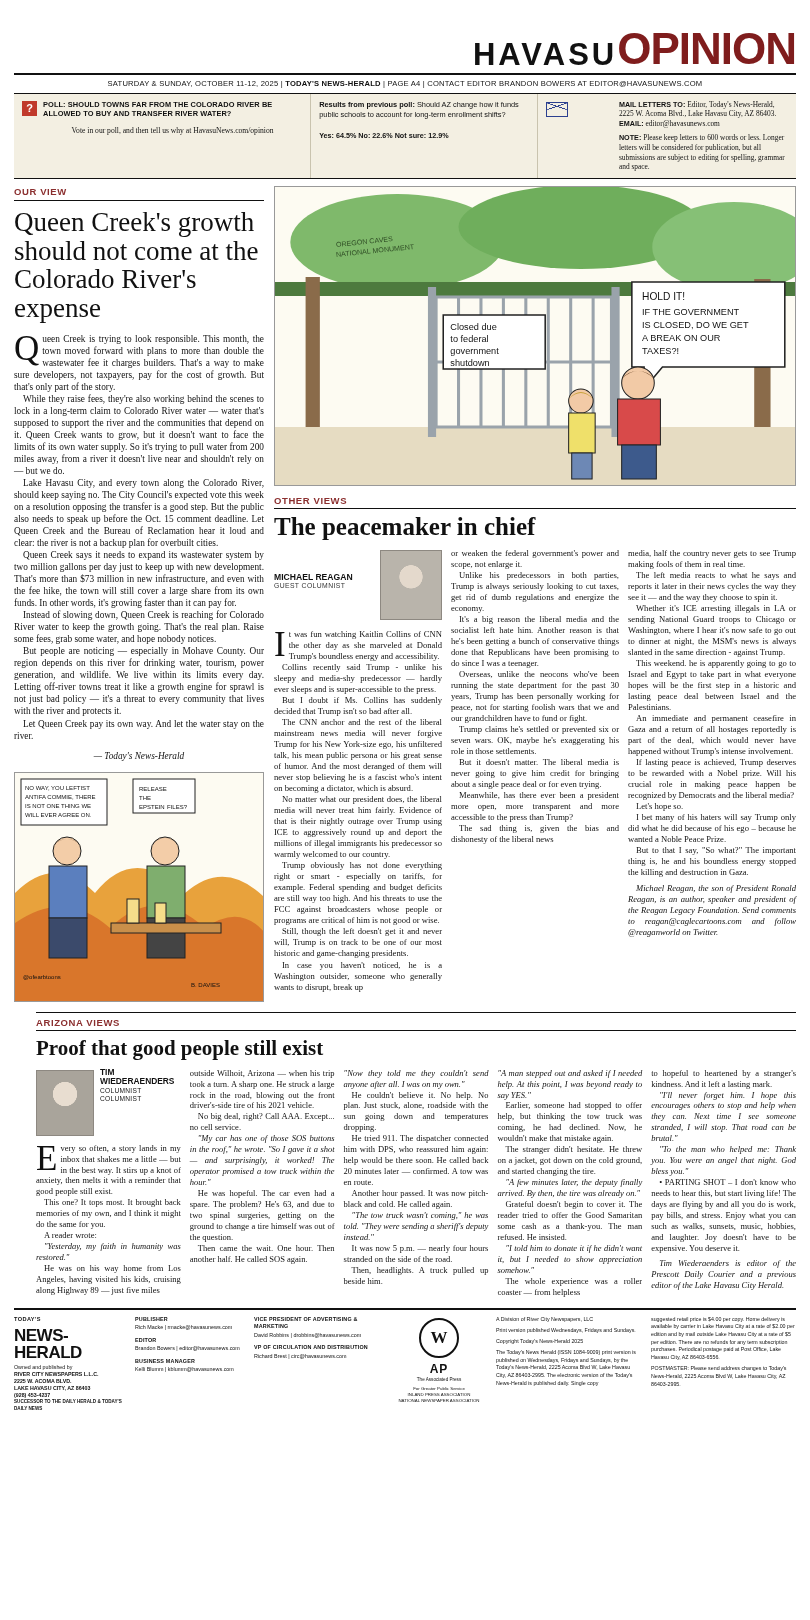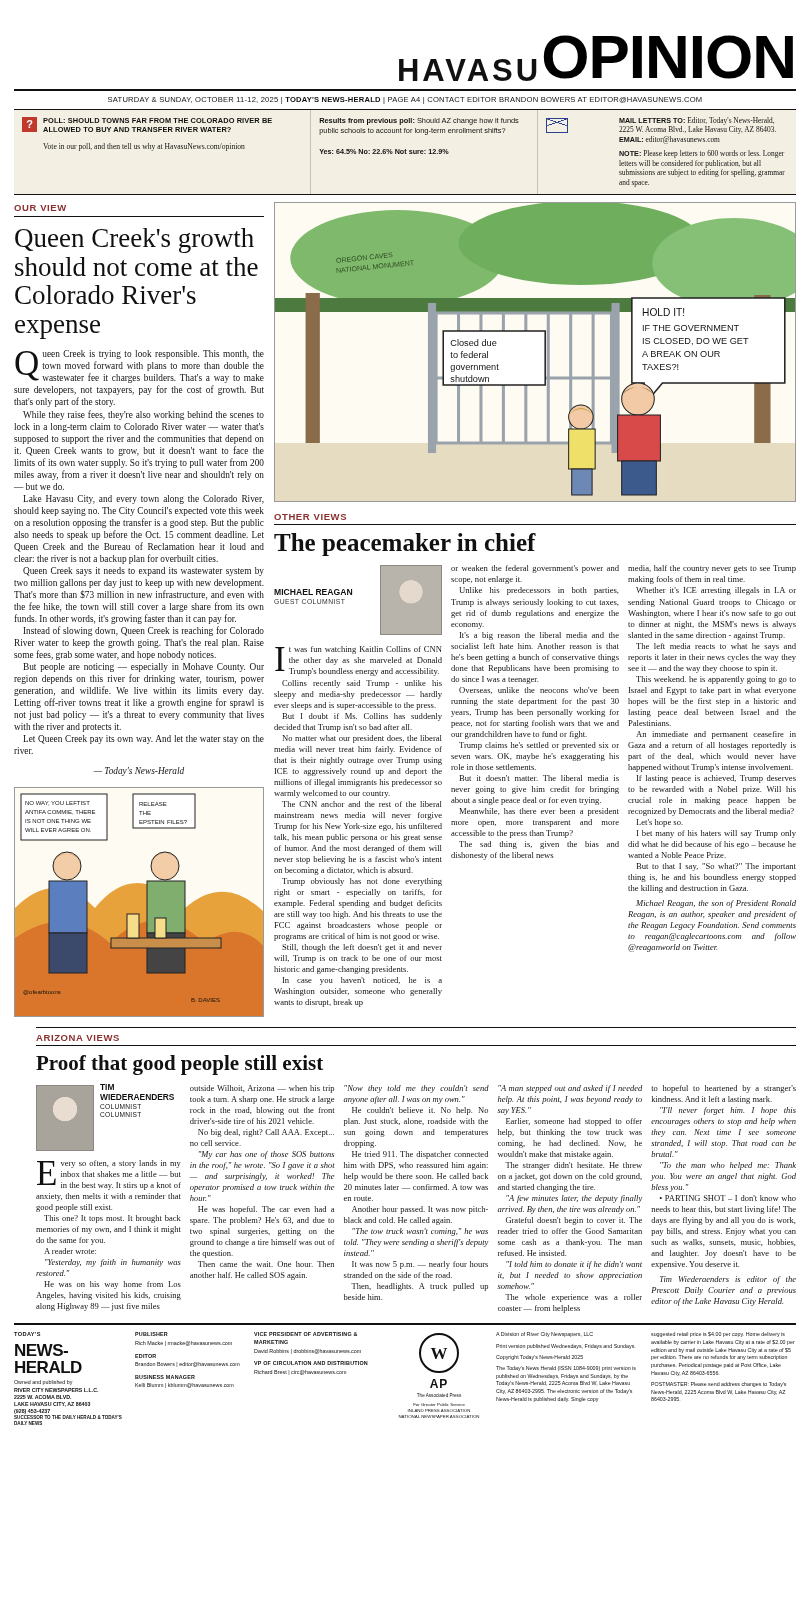--- a/index.html
+++ b/index.html
@@ -19,21 +19,21 @@
     text-align:right;
     font-family:"Liberation Sans", sans-serif;
     font-weight:bold;
     letter-spacing:-1px;
     line-height:0.88;
   }
   .masthead-title .havasu {
     font-size:31px; letter-spacing:3px; color:#111; vertical-align:bottom;
   }
   .masthead-title .opinion {
-    font-size:62px; color:#000000; vertical-align:bottom; letter-spacing:-1px;
+    font-size:44px; color:#7f1d1d; vertical-align:bottom; letter-spacing:-1px;
   }
   .masthead-rule { border-top:2px solid #111; margin-top:4px; }
   .masthead-sub {
     font-family:"Liberation Sans", sans-serif;
     font-size:7.6px; letter-spacing:0.2px;
     text-align:center; padding:4px 0 5px; color:#111;
   }
   .masthead-sub .bold { font-weight:bold; }
 
   
@@ -50,21 +50,21 @@
   .ib3 { width:33%; display:flex; gap:7px; }
   .qmark {
     width:15px; height:15px; background:#c0392b; color:#fff;
     font-family:"Liberation Sans", sans-serif; font-weight:bold; font-size:11px;
     display:flex; align-items:center; justify-content:center; flex:none; margin-top:1px;
   }
   .poll-q {
     font-family:"Liberation Sans", sans-serif; font-weight:bold;
     font-size:7.4px; line-height:1.3; letter-spacing:0.1px;
   }
-  .poll-note { font-size:7.6px; margin-top:7px; line-height:1.3; }
+  .poll-note { font-size:7.6px; margin-top:7px; line-height:1.3;text-align:center; }
   .ib2-head { font-family:"Liberation Sans", sans-serif; font-weight:bold; font-size:7.4px; line-height:1.35;}
   .ib2-head .reg { font-weight:normal;margin-top:32px; }
   .ib2-res { font-size:7.6px; margin-top:11px; }
   .ib2-res b { font-family:"Liberation Sans", sans-serif; font-size:7.2px;}
   .envelope { width:22px; height:15px; border:1.3px solid #2b3f8f; position:relative; flex:none; margin-top:2px;}
   .envelope:before {
     content:""; position:absolute; left:0; top:0; width:100%; height:100%;
     background:
       linear-gradient(to bottom right, transparent 46%, #2b3f8f 47%, #2b3f8f 52%, transparent 53%),
       linear-gradient(to bottom left, transparent 46%, #2b3f8f 47%, #2b3f8f 52%, transparent 53%);
@@ -338,40 +338,40 @@
         <div class="cols3">
           <div>
             <div class="byline-box">
               <div class="mug"></div>
               <div class="byline-name">MICHAEL REAGAN</div>
               <div class="byline-role">GUEST COLUMNIST</div>
             </div>
             <p class="first dropcap">It was fun watching Kaitlin Collins of CNN the other day as she marveled at Donald Trump's boundless energy and accessibility.</p>
             <p>Collins recently said Trump - unlike his sleepy and media-shy predecessor — hardly ever sleeps and is super-accessible to the press.</p>
             <p>But I doubt if Ms. Collins has suddenly decided that Trump isn't so bad after all.</p>
+            <p>The CNN anchor and the rest of the liberal mainstream news media will never forgive Trump for his New York-size ego, his unfiltered talk, his mean public persona or his great sense of humor. And the most deranged of them will never stop believing he is a fascist who's intent on becoming a dictator, which is absurd.</p>
             <p>No matter what our president does, the liberal media will never treat him fairly. Evidence of that is their nightly outrage over Trump using ICE to aggressively round up and deport the millions of illegal immigrants his predecessor so warmly welcomed to our country.</p>
-            <p>The CNN anchor and the rest of the liberal mainstream news media will never forgive Trump for his New York-size ego, his unfiltered talk, his mean public persona or his great sense of humor. And the most deranged of them will never stop believing he is a fascist who's intent on becoming a dictator, which is absurd.</p>
             <p>Trump obviously has not done everything right or smart - especially on tariffs, for example. Federal spending and budget deficits are still way too high. And his threats to use the FCC against broadcasters whose people or programs are critical of him is not good or wise.</p>
             <p>Still, though the left doesn't get it and never will, Trump is on track to be one of our most historic and game-changing presidents.</p>
             <p>In case you haven't noticed, he is a Washington outsider, someone who generally wants to disrupt, break up</p>
           </div>
           <div>
             <p class="first">or weaken the federal government's power and scope, not enlarge it.</p>
             <p>Unlike his predecessors in both parties, Trump is always seriously looking to cut taxes, get rid of dumb regulations and energize the economy.</p>
             <p>It's a big reason the liberal media and the socialist left hate him. Another reason is that he's been getting a bunch of conservative things done that Republicans have been promising to do since I was a teenager.</p>
             <p>Overseas, unlike the neocons who've been running the state department for the past 30 years, Trump has been personally working for peace, not for starting foolish wars that we and our grandchildren have to fund or fight.</p>
             <p>Trump claims he's settled or prevented six or seven wars. OK, maybe he's exaggerating his role in those settlements.</p>
             <p>But it doesn't matter. The liberal media is never going to give him credit for bringing about a single peace deal or for even trying.</p>
             <p>Meanwhile, has there ever been a president more open, more transparent and more accessible to the press than Trump?</p>
             <p>The sad thing is, given the bias and dishonesty of the liberal news</p>
           </div>
           <div>
             <p class="first">media, half the country never gets to see Trump making fools of them in real time.</p>
+            <p>The left media reacts to what he says and reports it later in their news cycles the way they see it — and the way they choose to spin it.</p>
             <p>Whether it's ICE arresting illegals in LA or sending National Guard troops to Chicago or Washington, where I hear it's now safe to go out to dinner at night, the MSM's news is always slanted in the same direction - against Trump.</p>
-            <p>The left media reacts to what he says and reports it later in their news cycles the way they see it — and the way they choose to spin it.</p>
             <p>This weekend. he is apparently going to go to Israel and Egypt to take part in what everyone hopes will be the first step in a historic and lasting peace deal between Israel and the Palestinians.</p>
             <p>An immediate and permanent ceasefire in Gaza and a return of all hostages reportedly is part of the deal, which would never have happened without Trump's intense involvement.</p>
             <p>If lasting peace is achieved, Trump deserves to be rewarded with a Nobel prize. Will his crucial role in making peace happen be recognized by Democrats and the liberal media?</p>
             <p>Let's hope so.</p>
             <p>I bet many of his haters will say Trump only did what he did because of his ego – because he wanted a Noble Peace Prize.</p>
             <p>But to that I say, "So what?" The important thing is, he and his boundless energy stopped the killing and destruction in Gaza.</p>
             <p class="italic-tail" style="margin-top:4px">Michael Reagan, the son of President Ronald Reagan, is an author, speaker and president of the Reagan Legacy Foundation. Send comments to reagan@caglecartoons.com and follow @reaganworld on Twitter.</p>
           </div>
         </div>
       </div>

